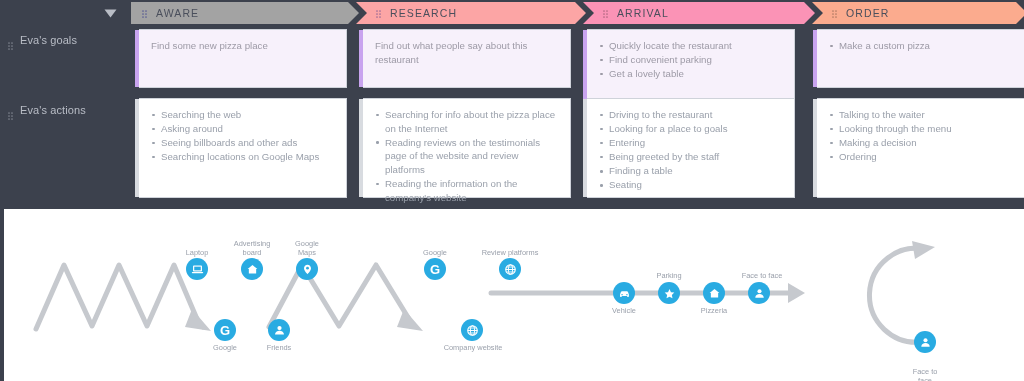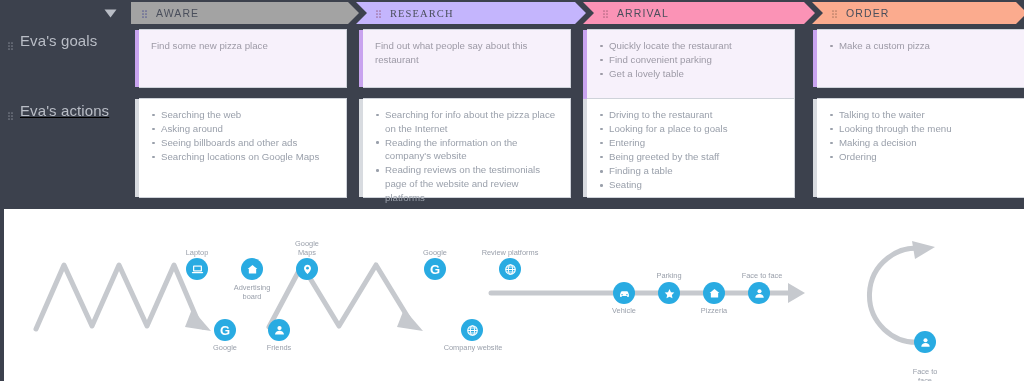--- a/index.html
+++ b/index.html
@@ -22,25 +22,25 @@
     display: flex; align-items: center; justify-content: center;
   }
   .collapse-btn svg { display: block; }
   .side-row {
     position: absolute; left: 0; width: 131px;
     display: flex; align-items: flex-start; gap: 7px;
     padding-left: 8px; cursor: pointer;
   }
   .side-row .grip { margin-top: 2px; flex: 0 0 auto; }
   .side-label {
-    color: #b9bdc6; font-size: 15px; line-height: 13px;
+    color: #b9bdc6; font-size: 11px; line-height: 13px;
     letter-spacing: .1px; white-space: pre-line;
   }
   .row-goals    { top: 34px; }
-  .row-actions  { top: 104px; text-decoration: underline; }
+  .row-actions  { top: 104px; }
   .row-process  { top: 213px; }
 
   
   .board {
     position: relative; width: 893px; height: 381px;
     background: #3c414d; overflow: hidden;
   }
 
   
   .headers { position: absolute; top: 2px; left: 0; height: 22px; width: 893px; }
@@ -171,21 +171,21 @@
               <circle cx="4" cy="1" r="0.85" fill="#5c5f94"></circle>
             <circle cx="1" cy="4" r="0.85" fill="#5c5f94"></circle>
               <circle cx="4" cy="4" r="0.85" fill="#5c5f94"></circle>
             <circle cx="1" cy="7" r="0.85" fill="#5c5f94"></circle>
               <circle cx="4" cy="7" r="0.85" fill="#5c5f94"></circle>
           </svg>
         </span>
         <span class="banner-label">AWARE</span>
       </div>
 
-      <div class="banner notch" style="left:225px; width:230px; background:#c4b5fd;font-family:Liberation Serif, serif;">
+      <div class="banner notch" style="left:225px; width:230px; background:#fca5a5;">
         <span>
           <svg width="5" height="8" viewBox="0 0 5 8">
             <circle cx="1" cy="1" r="0.85" fill="#9c6b96"></circle>
               <circle cx="4" cy="1" r="0.85" fill="#9c6b96"></circle>
             <circle cx="1" cy="4" r="0.85" fill="#9c6b96"></circle>
               <circle cx="4" cy="4" r="0.85" fill="#9c6b96"></circle>
             <circle cx="1" cy="7" r="0.85" fill="#9c6b96"></circle>
               <circle cx="4" cy="7" r="0.85" fill="#9c6b96"></circle>
           </svg>
         </span>
@@ -265,22 +265,22 @@
           <li>Searching locations on Google Maps</li>
         </ul>
       </div>
     </div>
 
     <div class="card" style="left:232px; top:98px; width:208px; height:100px;">
       <span class="accent" style="background:#d8dbe0;"></span>
       <div class="card-inner">
         <ul>
           <li>Searching for info about the pizza place on the Internet</li>
+          <li>Reading reviews on the testimonials page of the website and review platforms</li>
           <li>Reading the information on the company's website</li>
-          <li>Reading reviews on the testimonials page of the website and review platforms</li>
         </ul>
       </div>
     </div>
 
     <div class="card" style="left:456px; top:98px; width:208px; height:100px;">
       <span class="accent" style="background:#d8dbe0;"></span>
       <div class="card-inner">
         <ul>
           <li>Driving to the restaurant</li>
           <li>Looking for a place to goals</li>
@@ -330,21 +330,21 @@
           <rect x="4" y="4.5" width="8" height="4.5" fill="#29abe2"></rect>
           <rect x="1" y="11" width="14" height="1.6" rx="0.8" fill="#fff"></rect>
         </svg>
     </div>
 
     <div class="node" style="left:210px; top:110px;">
       <span class="gtext">G</span>
     </div>
     <div class="node-label" style="left:191px; top:134px; width:60px;">Google</div>
 
-    <div class="node-label" style="left:208px; top:30px; width:80px;margin-top:44px;">Advertising
+    <div class="node-label" style="left:208px; top:30px; width:80px;">Advertising
 board</div>
     <div class="node" style="left:237px; top:49px;">
       <svg width="13" height="13" viewBox="0 0 16 16">
           <path d="M8 2.5 L14 7.5 L12.5 7.5 L12.5 13 L3.5 13 L3.5 7.5 L2 7.5 Z" fill="#fff"></path>
         </svg>
     </div>
 
     <div class="node" style="left:264px; top:110px;">
       <svg width="13" height="13" viewBox="0 0 16 16">
           <circle cx="8" cy="5" r="2.6" fill="#fff"></circle>

